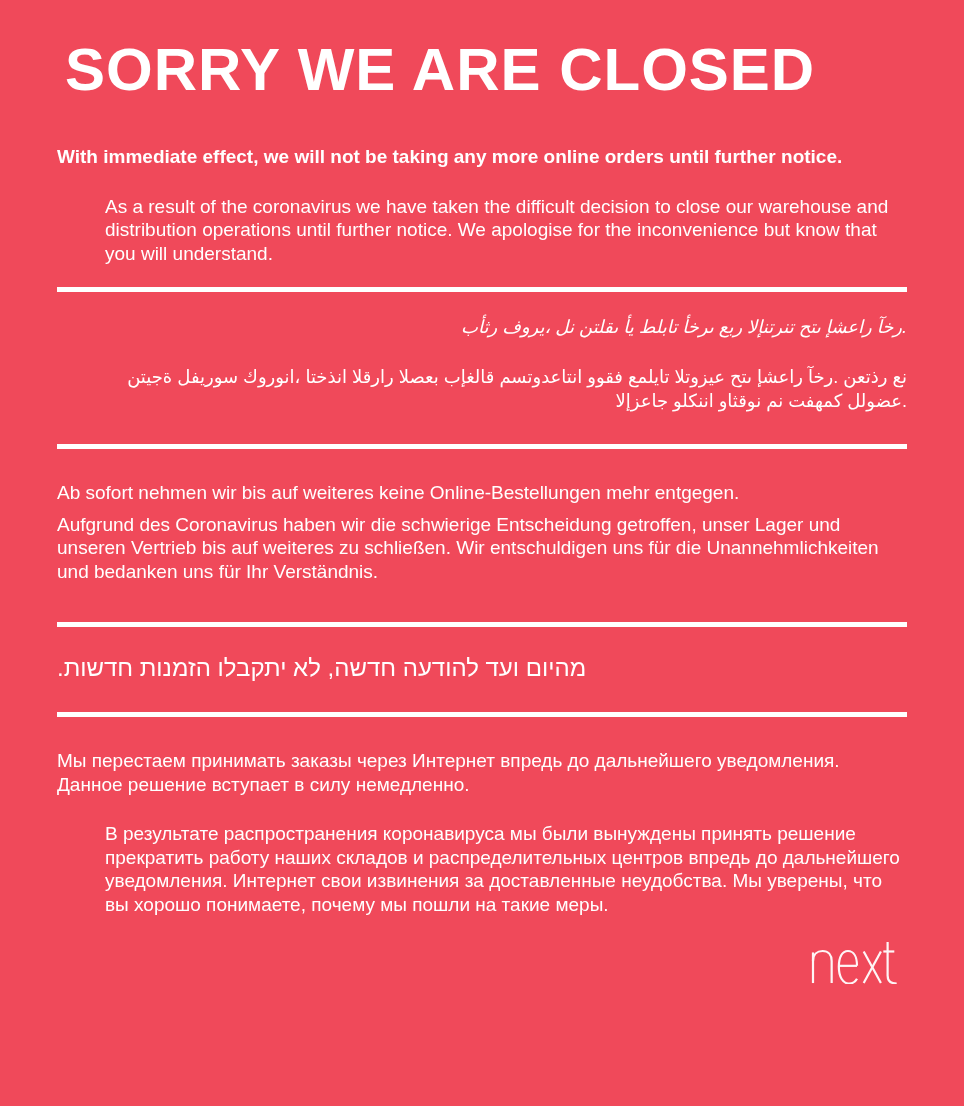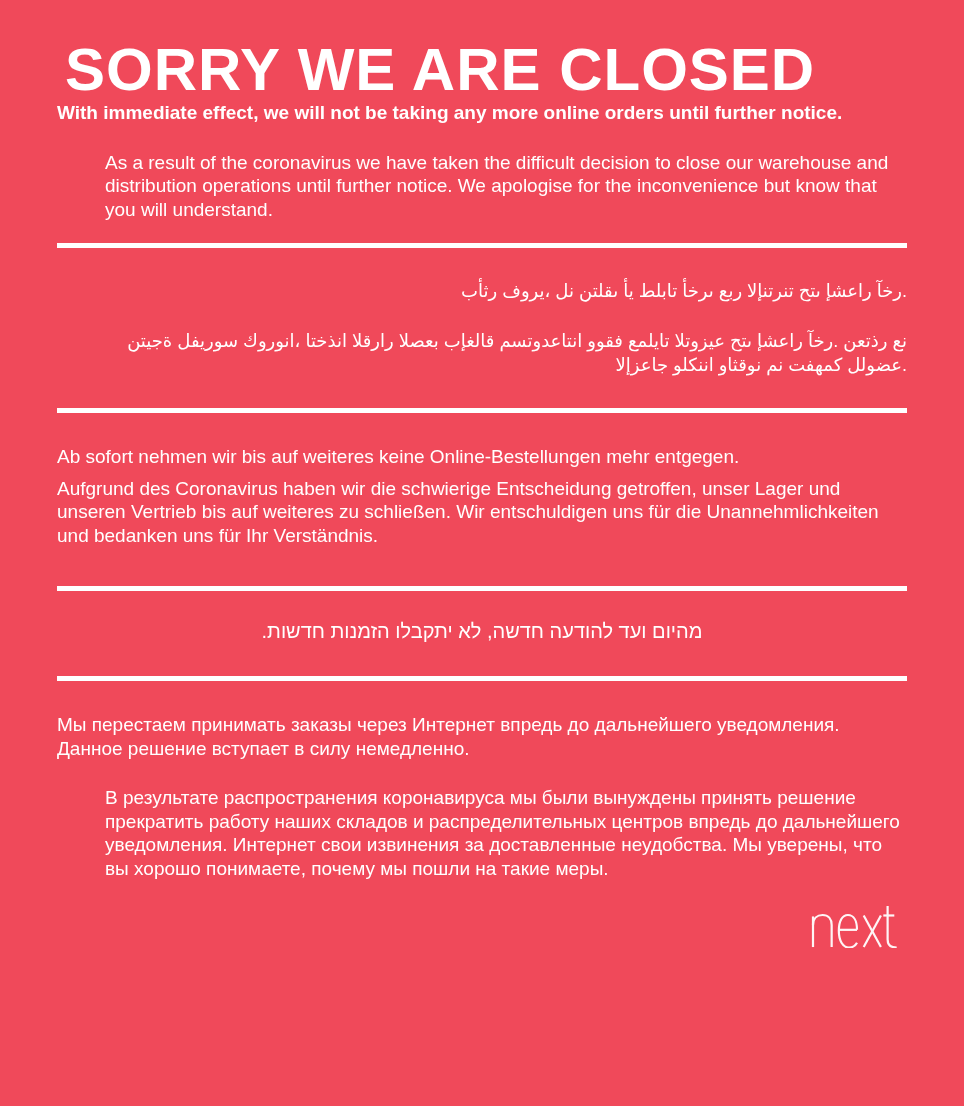--- a/index.html
+++ b/index.html
@@ -35,34 +35,34 @@
   
   .ar {
     direction: ltr;
     unicode-bidi: bidi-override;
     text-align: right;
     font-size: 18px;
     line-height: 24px;
   }
   .he {
     direction: rtl;
-    text-align: center;
-    font-size: 20px;
+    text-align: left;
+    font-size: 24px;
     line-height: 27px;
   }
   .mt22 { margin-top: 22px; }
-  .mt23 { margin-top: 31px; }
+  .mt23 { margin-top: 23px; font-style: italic; }
   .mt25 { margin-top: 8px; }
   .mt26 { margin-top: 26px; margin-left: 48px; }
   .mt27 { margin-top: 27px; }
   .mt31 { margin-top: 31px; }
   .mt32 { margin-top: 32px; }
   .mt35 { margin-top: 32px; }
   .mt39 { margin-top: 39px; }
-  .mt44 { }
+  .mt44 { margin-top: 44px; }
   .footer {
     margin-top: 24px;
     text-align: right;
   }
   .brand-logo { display: inline-block; opacity: 0.95; }
 </style>
 </head>
 <body>
 
 <div class="content">

